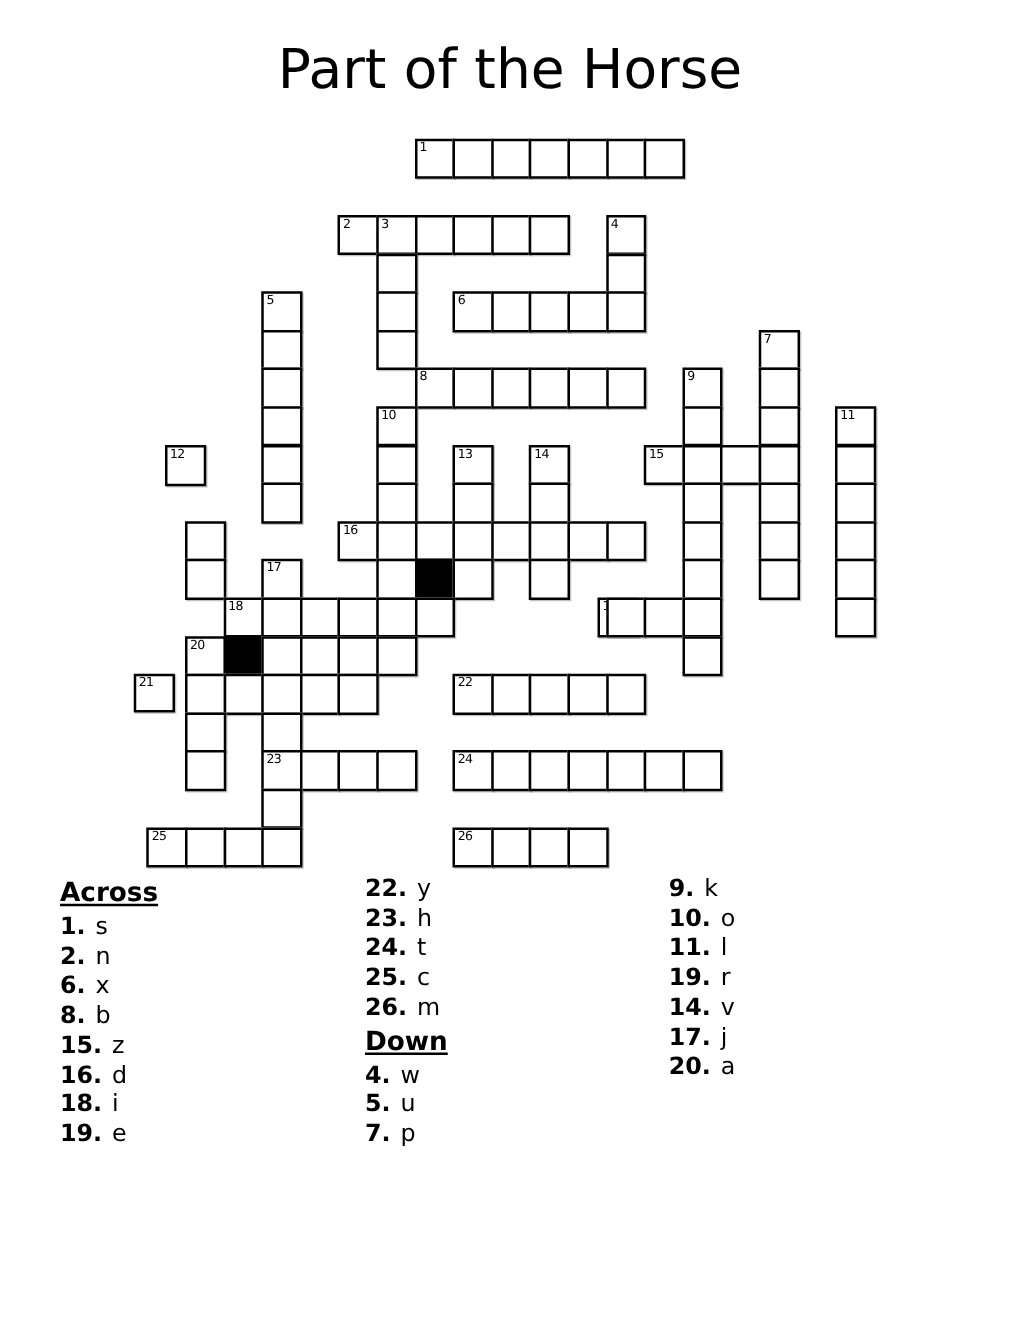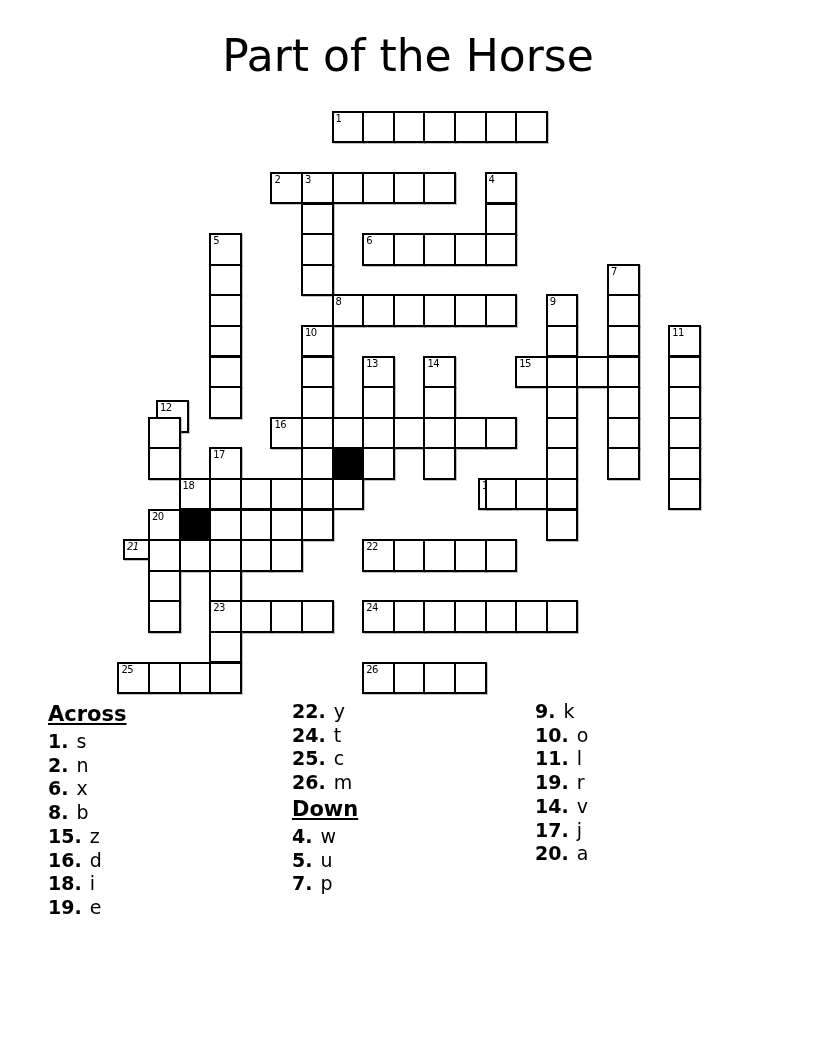--- a/index.html
+++ b/index.html
@@ -124,21 +124,21 @@
     <div class="cell" style="left: 607px; top: 294.3px; width: 32.6px; height: 32.6px;"></div>
     <div class="cell" style="left: 209.2px; top: 324.9px; width: 32.6px; height: 32.6px;"></div>
     <div class="cell" style="left: 301px; top: 324.9px; width: 32.6px; height: 32.6px;">
       <span class="cellnum">10</span>
     </div>
     <div class="cell" style="left: 545.8px; top: 324.9px; width: 32.6px; height: 32.6px;"></div>
     <div class="cell" style="left: 607px; top: 324.9px; width: 32.6px; height: 32.6px;"></div>
     <div class="cell" style="left: 668.2px; top: 324.9px; width: 32.6px; height: 32.6px;">
       <span class="cellnum">11</span>
     </div>
-    <div class="cell" style="left: 156px; top: 355.5px; width: 32.6px; height: 33px; margin-top: 44px;">
+    <div class="cell" style="left: 132px; top: 355.5px; width: 32.6px; height: 33px;">
       <span class="cellnum">12</span>
     </div>
     <div class="cell" style="left: 209.2px; top: 355.5px; width: 32.6px; height: 32.6px;"></div>
     <div class="cell" style="left: 301px; top: 355.5px; width: 32.6px; height: 32.6px;"></div>
     <div class="cell" style="left: 362.2px; top: 355.5px; width: 32.6px; height: 32.6px;">
       <span class="cellnum">13</span>
     </div>
     <div class="cell" style="left: 423.4px; top: 355.5px; width: 32.6px; height: 32.6px;">
       <span class="cellnum">14</span>
     </div>
@@ -198,21 +198,21 @@
     <div class="cell" style="left: 668.2px; top: 477.9px; width: 32.6px; height: 32.6px;"></div>
     <div class="cell" style="left: 148px; top: 508.5px; width: 32.6px; height: 32.6px;">
       <span class="cellnum">20</span>
     </div>
     <div class="cell black" style="left: 178.6px; top: 508.5px; width: 32.6px; height: 32.6px;"></div>
     <div class="cell" style="left: 209.2px; top: 508.5px; width: 32.6px; height: 32.6px;"></div>
     <div class="cell" style="left: 239.8px; top: 508.5px; width: 32.6px; height: 32.6px;"></div>
     <div class="cell" style="left: 270.4px; top: 508.5px; width: 32.6px; height: 32.6px;"></div>
     <div class="cell" style="left: 301px; top: 508.5px; width: 32.6px; height: 32.6px;"></div>
     <div class="cell" style="left: 545.8px; top: 508.5px; width: 32.6px; height: 32.6px;"></div>
-    <div class="cell" style="left: 123px; top: 539.1px; width: 32.6px; height: 21px; font-style: italic;">
+    <div class="cell" style="left: 107px; top: 539.1px; width: 32.6px; height: 31px;">
       <span class="cellnum">21</span>
     </div>
     <div class="cell" style="left: 148px; top: 539.1px; width: 32.6px; height: 32.6px;"></div>
     <div class="cell" style="left: 178.6px; top: 539.1px; width: 32.6px; height: 32.6px;"></div>
     <div class="cell" style="left: 209.2px; top: 539.1px; width: 32.6px; height: 32.6px;"></div>
     <div class="cell" style="left: 239.8px; top: 539.1px; width: 32.6px; height: 32.6px;"></div>
     <div class="cell" style="left: 270.4px; top: 539.1px; width: 32.6px; height: 32.6px;"></div>
     <div class="cell" style="left: 362.2px; top: 539.1px; width: 32.6px; height: 32.6px;">
       <span class="cellnum">22</span>
     </div>
@@ -260,20 +260,21 @@
       <div class="clue-line"><span class="clue-num">2.</span><span class="clue-text">n</span></div>
       <div class="clue-line"><span class="clue-num">6.</span><span class="clue-text">x</span></div>
       <div class="clue-line"><span class="clue-num">8.</span><span class="clue-text">b</span></div>
       <div class="clue-line"><span class="clue-num">15.</span><span class="clue-text">z</span></div>
       <div class="clue-line"><span class="clue-num">16.</span><span class="clue-text">d</span></div>
       <div class="clue-line"><span class="clue-num">18.</span><span class="clue-text">i</span></div>
       <div class="clue-line"><span class="clue-num">19.</span><span class="clue-text">e</span></div>
     </div>
     <div class="clue-col" style="left: 292px;">
       <div class="clue-line"><span class="clue-num">22.</span><span class="clue-text">y</span></div>
+      <div class="clue-line"><span class="clue-num">23.</span><span class="clue-text">h</span></div>
       <div class="clue-line"><span class="clue-num">24.</span><span class="clue-text">t</span></div>
       <div class="clue-line"><span class="clue-num">25.</span><span class="clue-text">c</span></div>
       <div class="clue-line"><span class="clue-num">26.</span><span class="clue-text">m</span></div>
       <div class="clue-heading">Down</div>
       <div class="clue-line"><span class="clue-num">4.</span><span class="clue-text">w</span></div>
       <div class="clue-line"><span class="clue-num">5.</span><span class="clue-text">u</span></div>
       <div class="clue-line"><span class="clue-num">7.</span><span class="clue-text">p</span></div>
     </div>
     <div class="clue-col" style="left: 535px;">
       <div class="clue-line"><span class="clue-num">9.</span><span class="clue-text">k</span></div>

